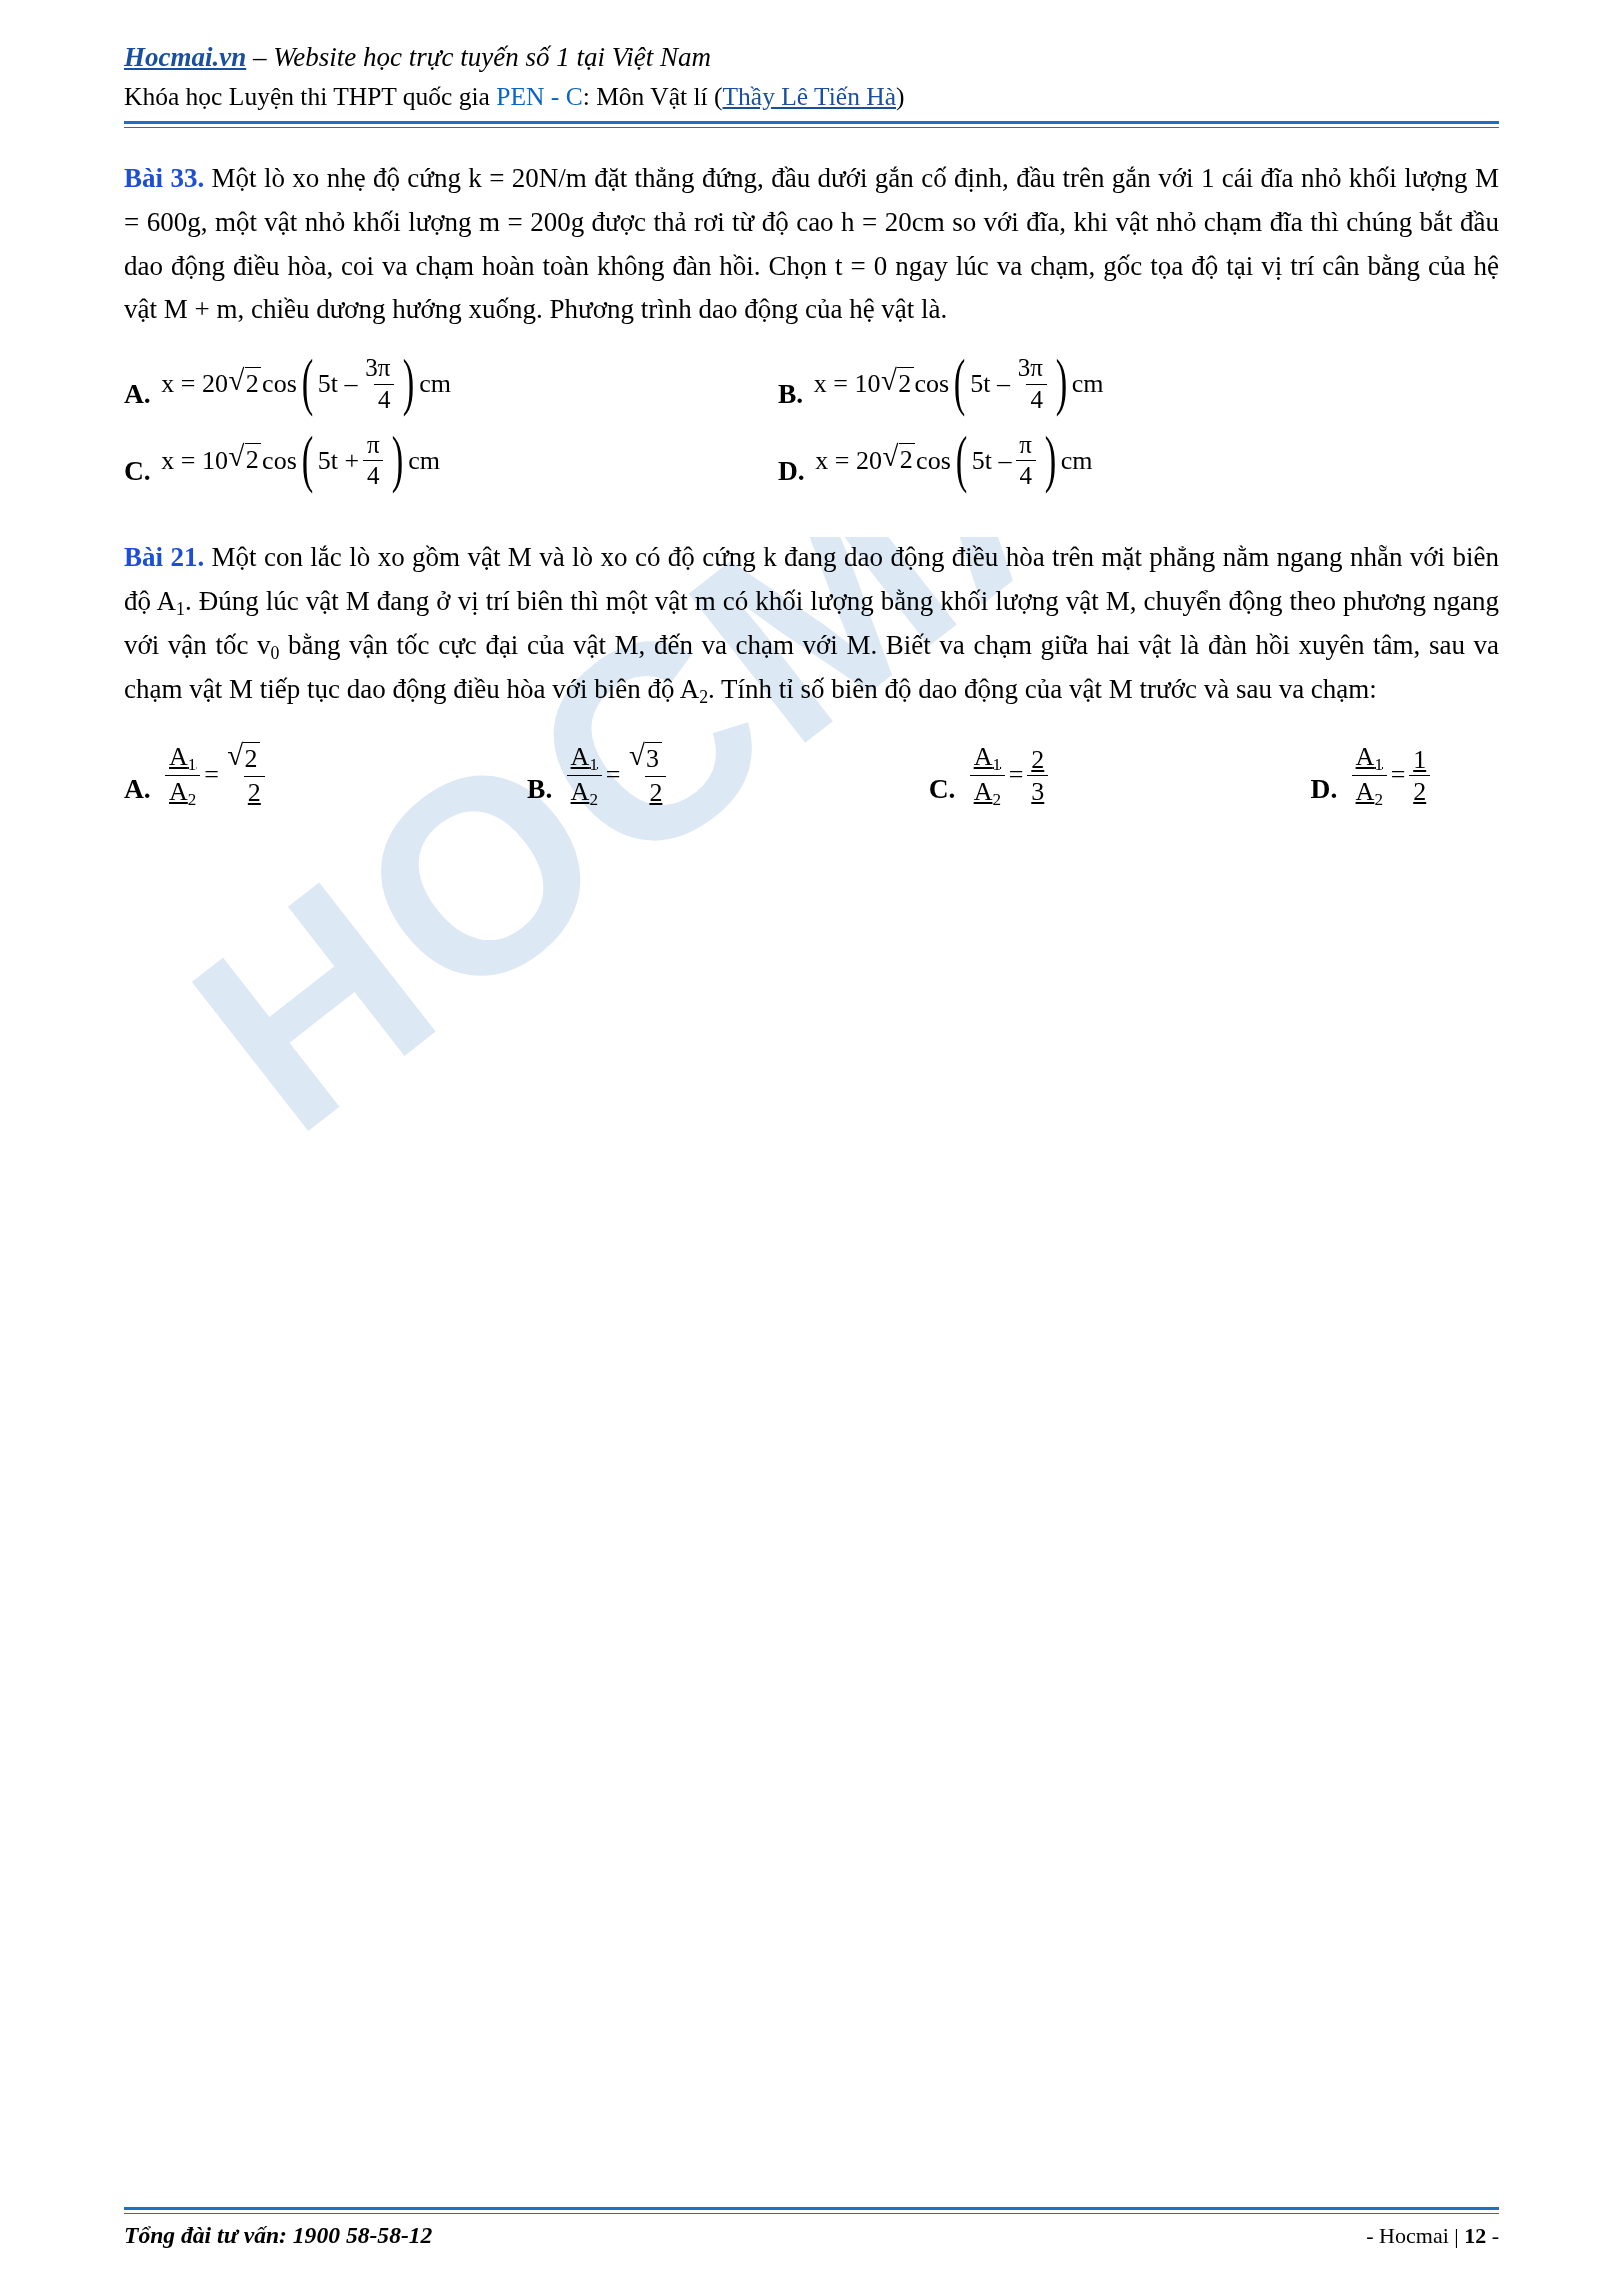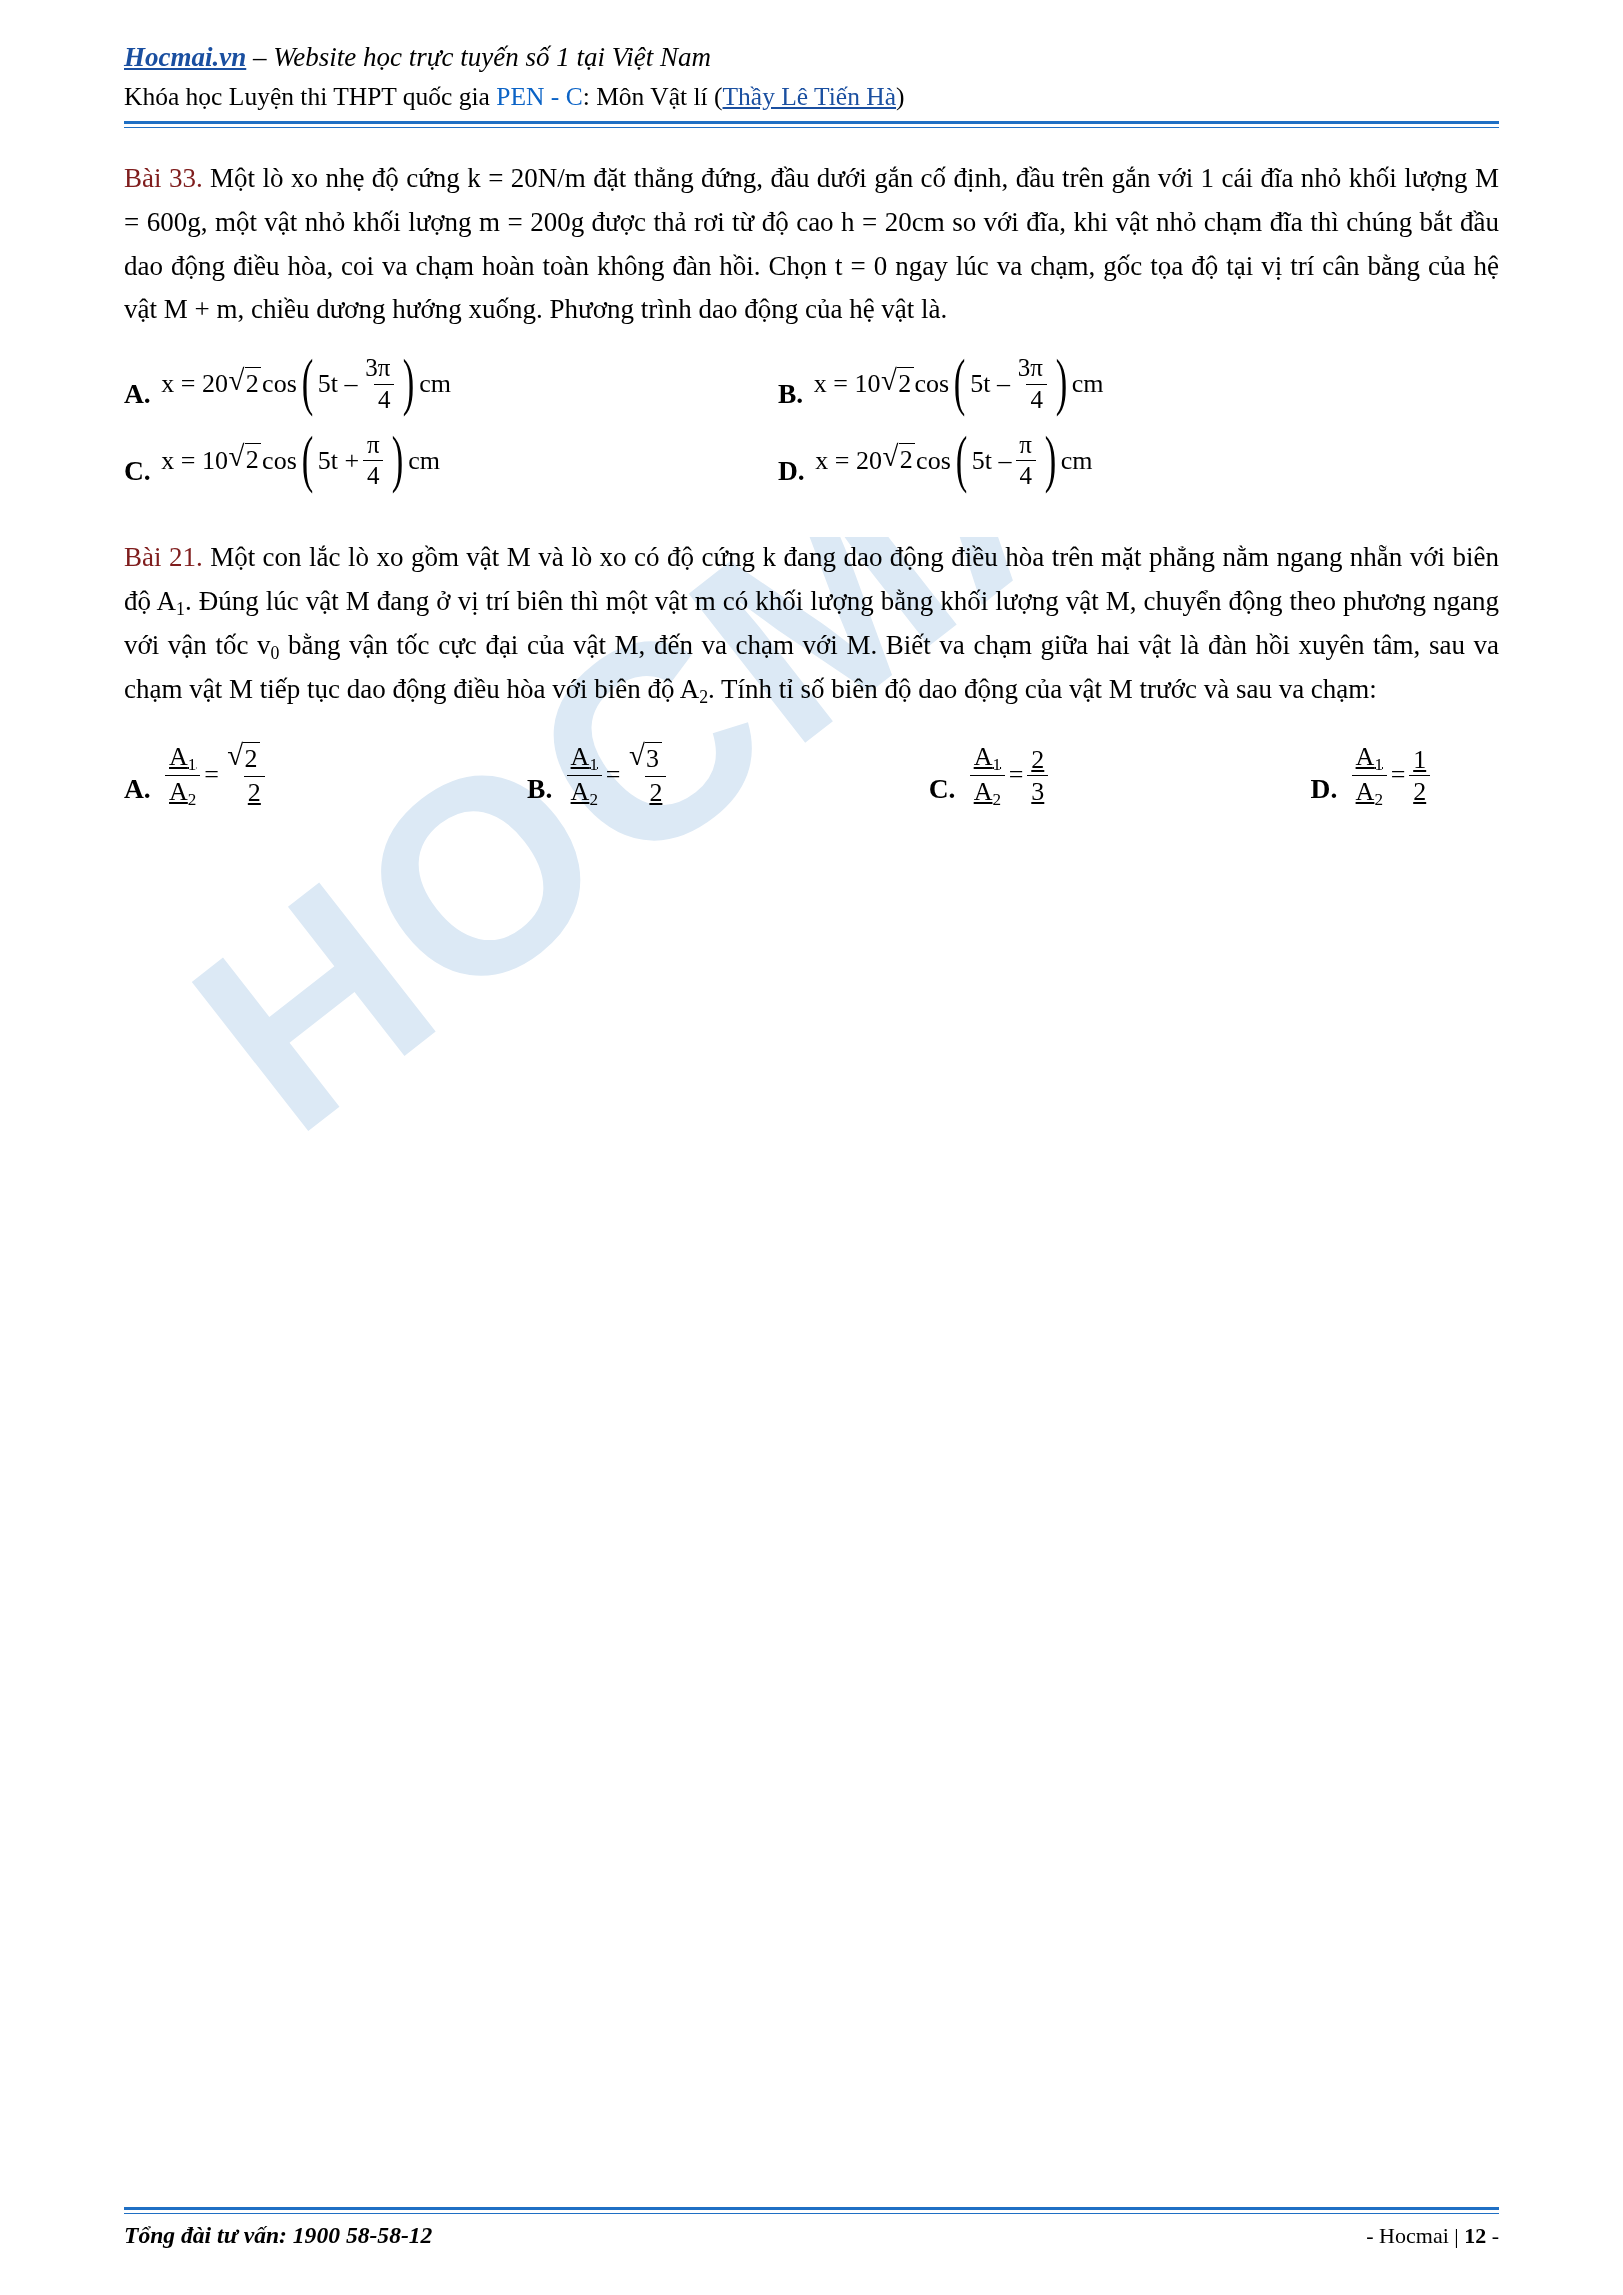--- a/index.html
+++ b/index.html
@@ -91,22 +91,22 @@
 
   
   .question {
     margin-top: 29px;
     font-size: 27px;
     line-height: 1.62;
     text-align: justify;
     text-justify: inter-word;
   }
   .q-label {
-    color: #7f1d1d;
-    font-weight: normal;
+    color: #1d4ed8;
+    font-weight: bold;
   }
   sub {
     font-size: 0.66em;
     vertical-align: -0.28em;
   }
 
   
   .answers {
     margin-top: 22px;
   }

